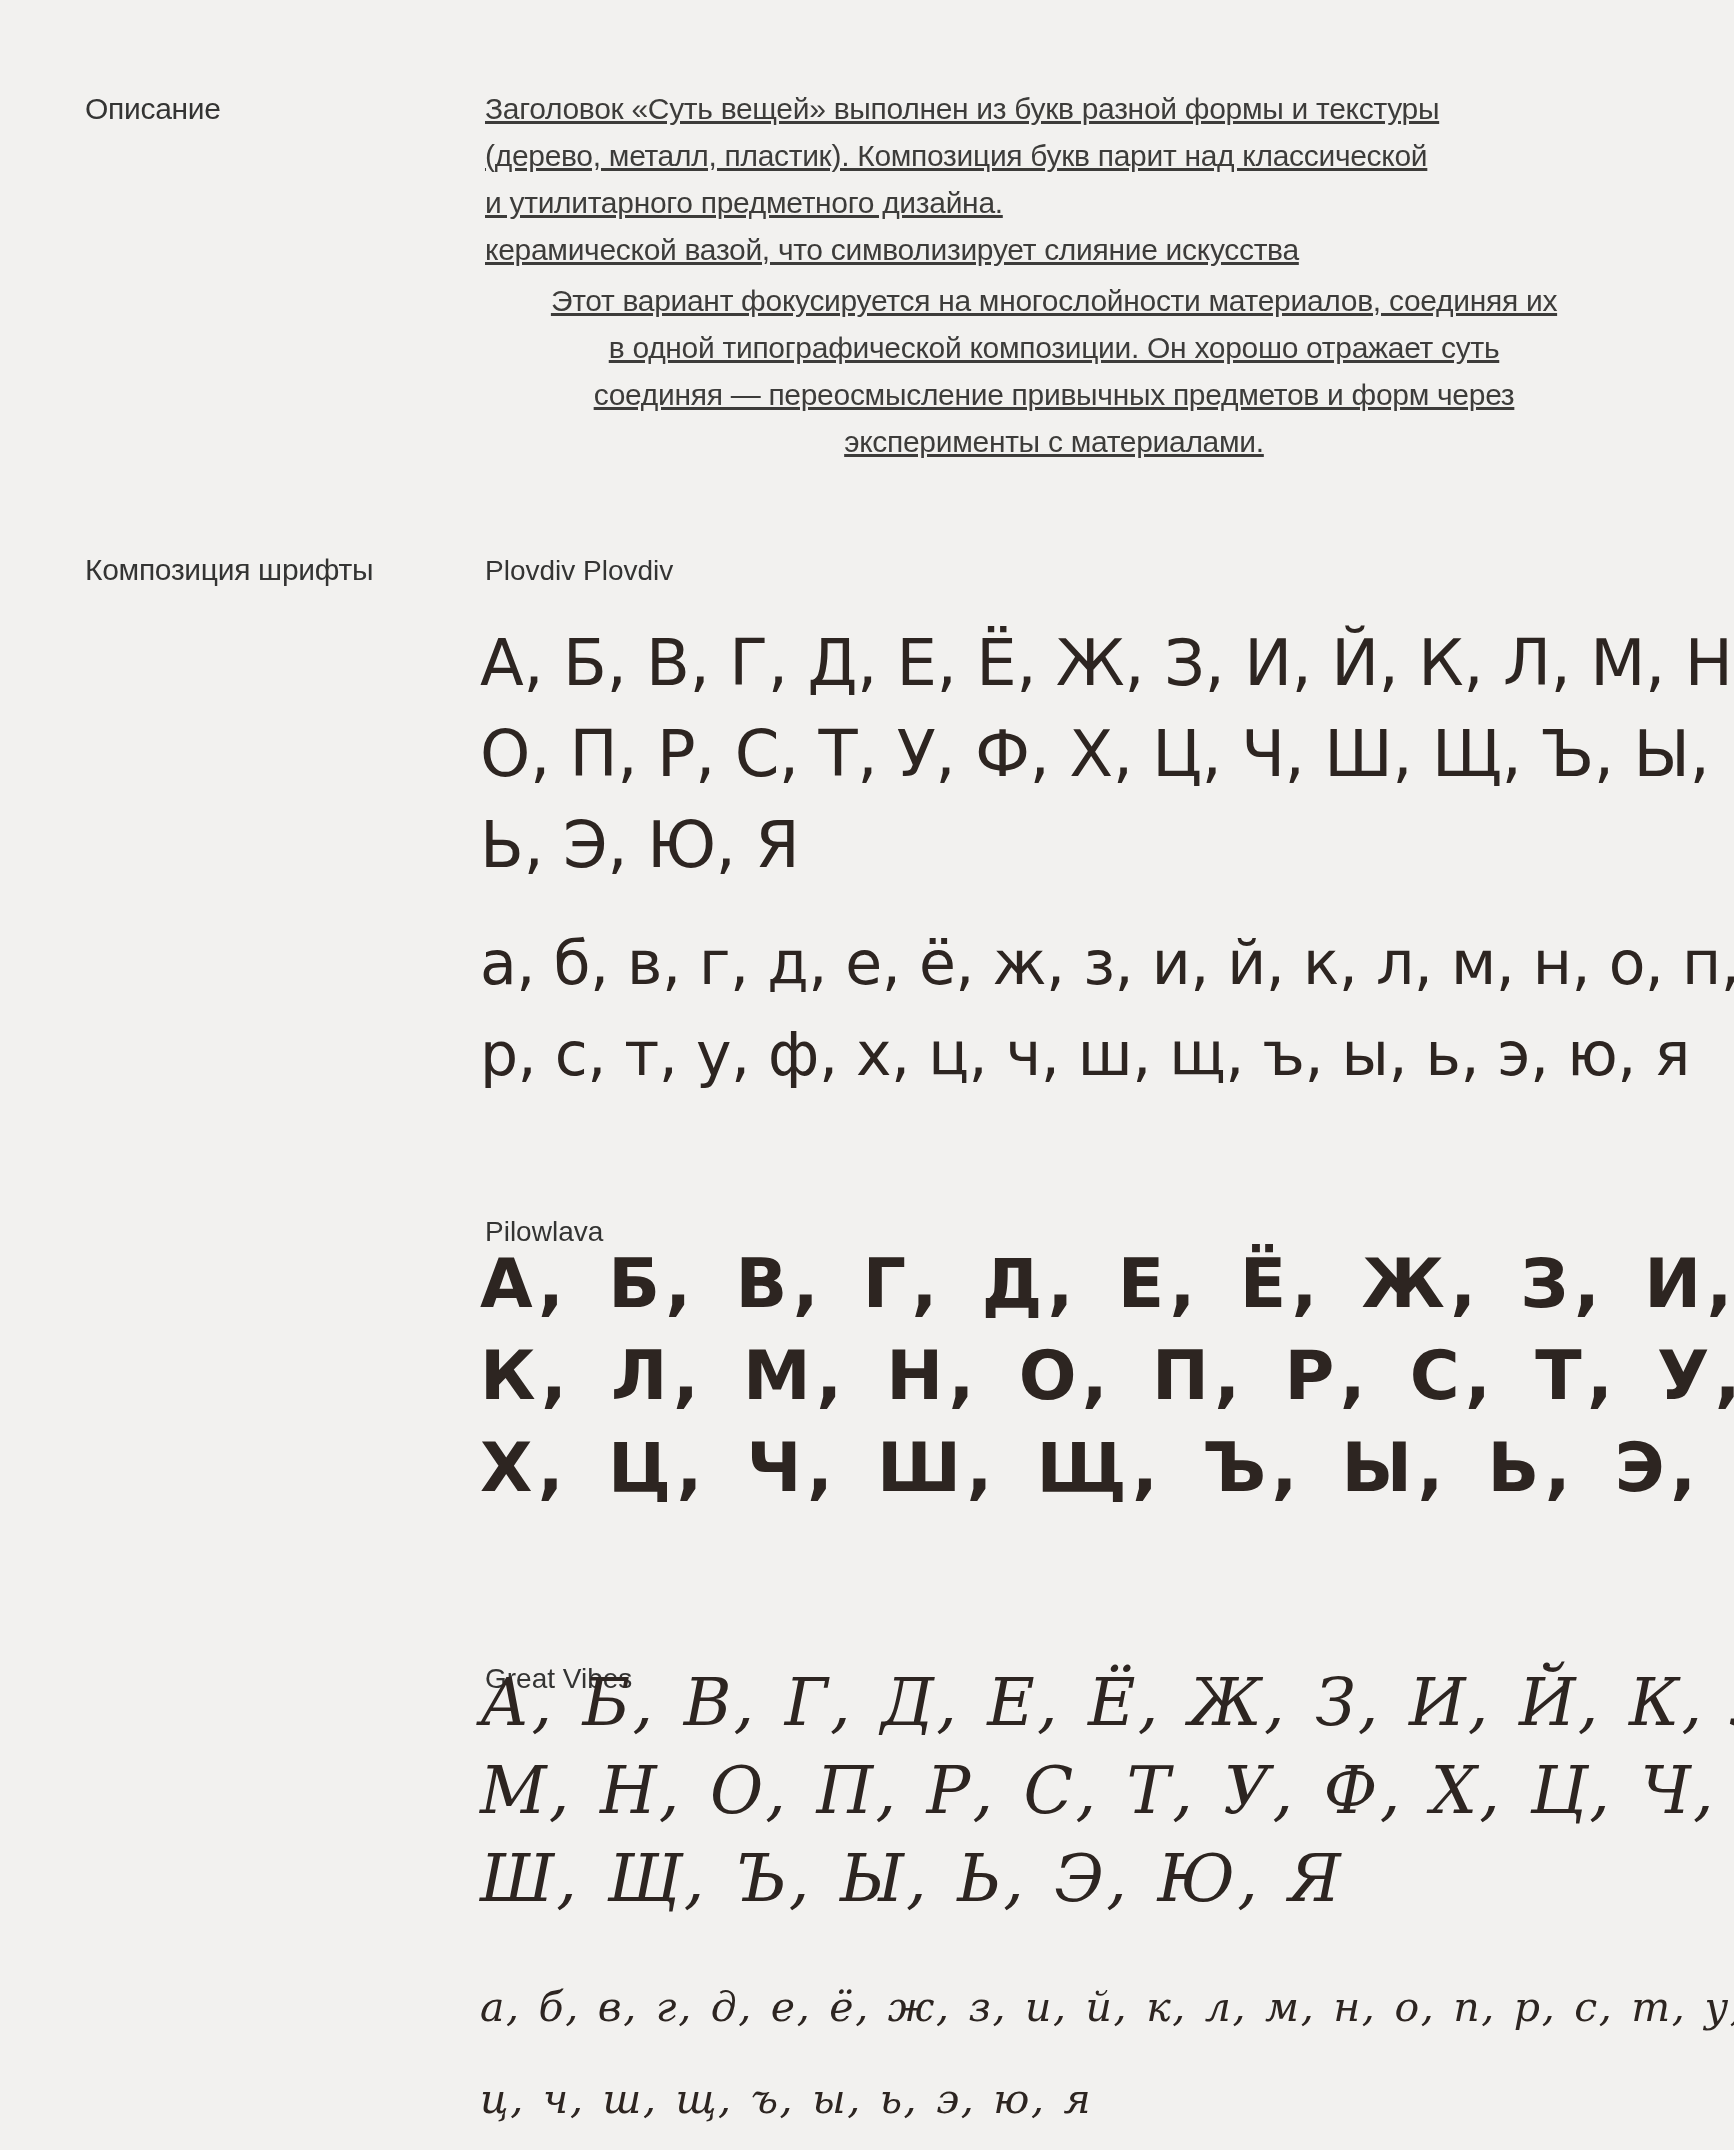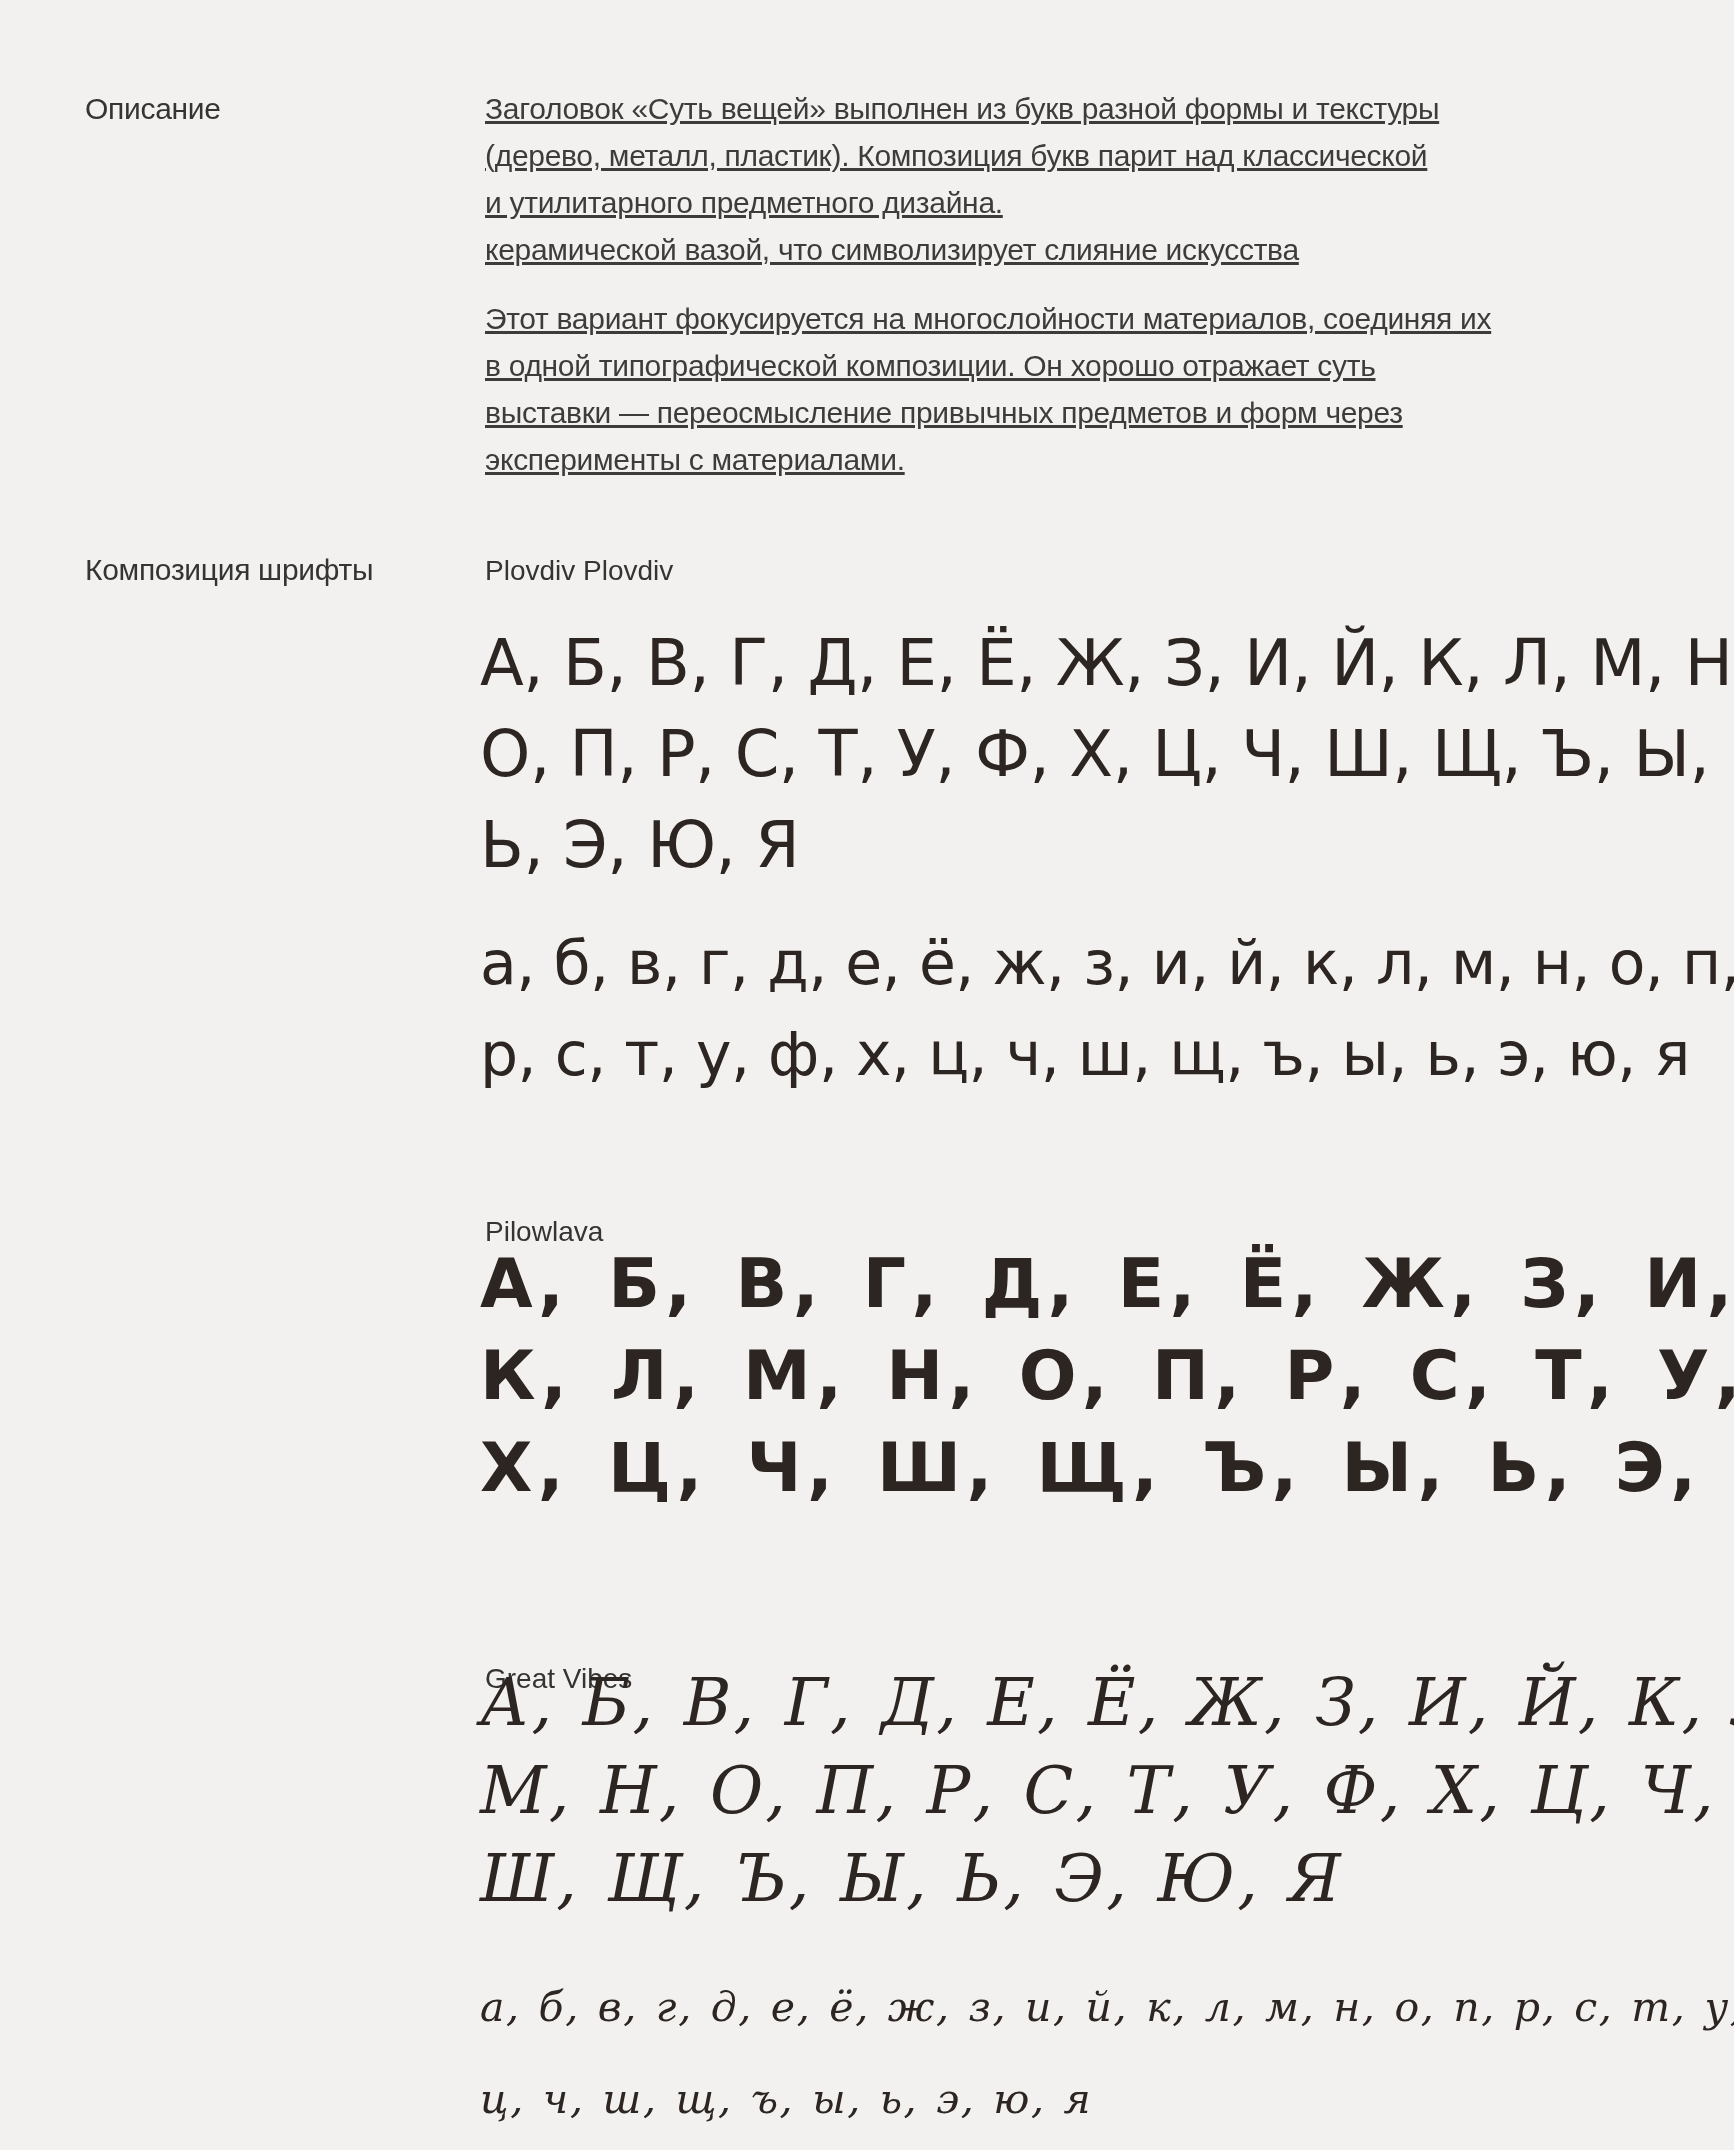--- a/index.html
+++ b/index.html
@@ -34,21 +34,21 @@
     position: absolute;
     left: 485px;
     top: 85px;
     width: 1138px;
     font-size: 30px;
     line-height: 47px;
     color: var(--text);
     letter-spacing: -0.3px;
   }
   .para { display: block; }
-  .para + .para { margin-top: 22px; }
+  .para + .para { margin-top: 4px; text-align: center; }
   .body-line { white-space: nowrap; text-decoration: underline; }
   .font-name {
     position: absolute;
     left: 485px;
     font-size: 28px;
     line-height: 43px;
     color: var(--label);
     white-space: nowrap;
   }
   .fn-plovdiv  { top: 549px; }
@@ -113,21 +113,21 @@
   <div class="desc-block">
     <div class="para">
       <div class="body-line">Заголовок «Суть вещей» выполнен из букв разной формы и текстуры</div>
       <div class="body-line">(дерево, металл, пластик). Композиция букв парит над классической</div>
       <div class="body-line">и утилитарного предметного дизайна.</div>
       <div class="body-line">керамической вазой, что символизирует слияние искусства</div>
     </div>
     <div class="para">
       <div class="body-line">Этот вариант фокусируется на многослойности материалов, соединяя их</div>
       <div class="body-line">в одной типографической композиции. Он хорошо отражает суть</div>
-      <div class="body-line">выставки — переосмысление привычных предметов и форм через</div>
+      <div class="body-line">соединяя — переосмысление привычных предметов и форм через</div>
       <div class="body-line">эксперименты с материалами.</div>
     </div>
   </div>
 
   <div class="label label-accent">Композиция шрифты</div>
 
   <div class="font-name fn-plovdiv">Plovdiv Plovdiv</div>
 
   <div class="specimen plovdiv-uc">
     <div class="spec-line">А, Б, В, Г, Д, Е, Ё, Ж, З, И, Й, К, Л, М, Н,</div>

